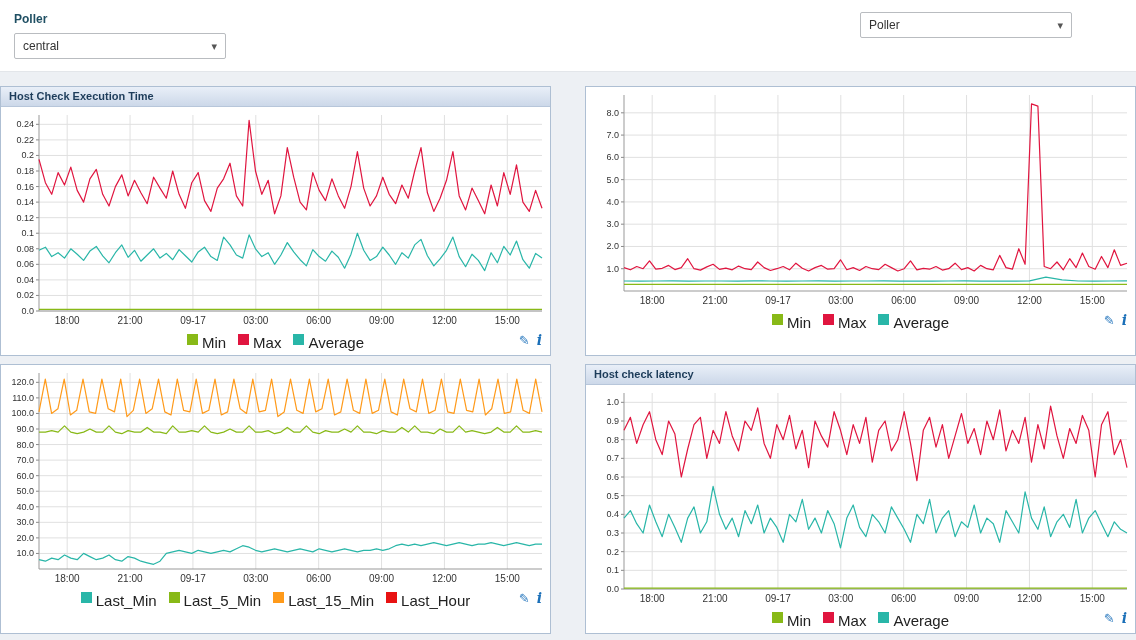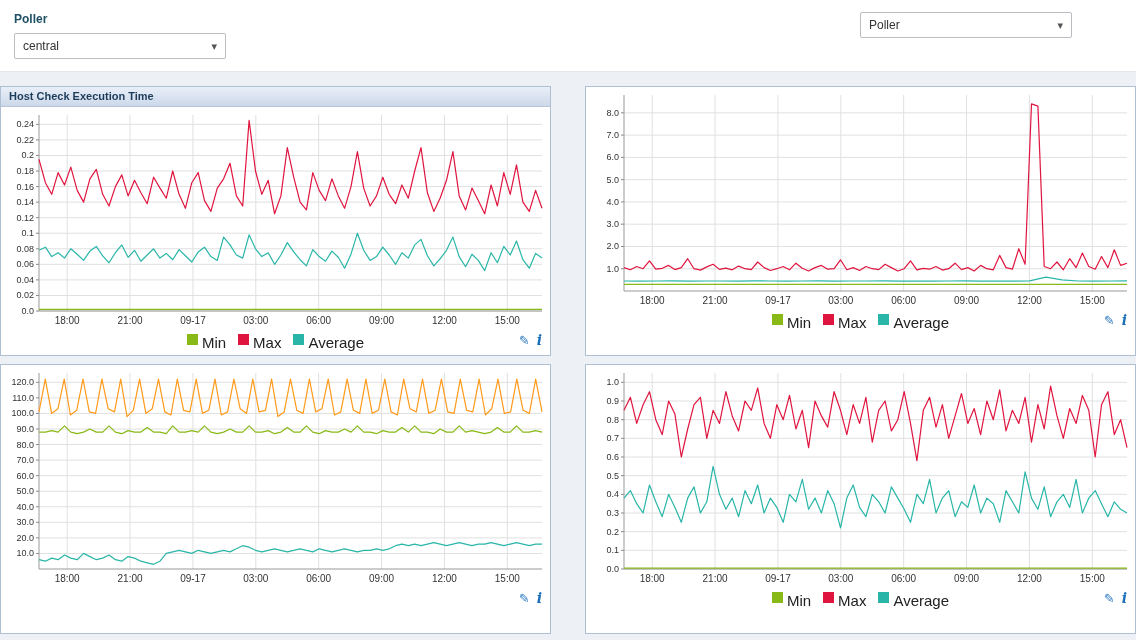--- a/index.html
+++ b/index.html
@@ -271,28 +271,47 @@
           <line x1="35" y1="17.333333333333343" x2="38" y2="17.333333333333343" stroke="#888" stroke-width="1"></line>
           <text x="33" y="20.333333333333343" text-anchor="end" font-size="9" fill="#333" font-family="Liberation Sans, sans-serif">120.0</text>
           <line x1="38" y1="8" x2="38" y2="204" stroke="#999" stroke-width="1"></line>
           <line x1="38" y1="204" x2="541" y2="204" stroke="#999" stroke-width="1"></line>
           <polyline points="38.0,194.7 44.4,196.2 50.7,193.1 57.1,194.7 63.5,190.0 69.8,193.1 76.2,194.7 82.6,188.4 88.9,191.6 95.3,194.7 101.7,193.1 108.0,190.0 114.4,194.7 120.8,196.2 127.1,191.6 133.5,193.1 139.9,196.2 146.2,197.8 152.6,199.3 159.0,196.2 165.3,188.4 171.7,186.9 178.1,185.3 184.4,186.9 190.8,188.4 197.2,185.3 203.5,186.9 209.9,188.4 216.3,186.9 222.6,185.3 229.0,186.9 235.4,183.8 241.7,180.7 248.1,182.2 254.5,185.3 260.8,186.9 267.2,185.3 273.6,183.8 279.9,185.3 286.3,186.9 292.7,185.3 299.1,183.8 305.4,185.3 311.8,186.9 318.2,183.8 324.5,185.3 330.9,186.9 337.3,185.3 343.6,183.8 350.0,185.3 356.4,186.9 362.7,185.3 369.1,185.3 375.5,183.8 381.8,185.3 388.2,183.8 394.6,180.7 400.9,179.1 407.3,180.7 413.7,179.1 420.0,180.7 426.4,179.1 432.8,177.6 439.1,179.1 445.5,180.7 451.9,179.1 458.2,177.6 464.6,179.1 471.0,180.7 477.3,179.1 483.7,179.1 490.1,177.6 496.4,179.1 502.8,180.7 509.2,179.1 515.5,177.6 521.9,179.1 528.3,180.7 534.6,179.1 541.0,179.1" fill="none" stroke="#29b6a8" stroke-width="1.2" stroke-linejoin="round"></polyline>
           <polyline points="38.0,67.1 44.4,67.1 50.7,65.6 57.1,67.1 63.5,60.9 69.8,67.1 76.2,68.7 82.6,67.1 88.9,64.0 95.3,67.1 101.7,67.1 108.0,60.9 114.4,67.1 120.8,68.7 127.1,65.6 133.5,67.1 139.9,67.1 146.2,62.4 152.6,67.1 159.0,67.1 165.3,68.7 171.7,60.9 178.1,67.1 184.4,67.1 190.8,65.6 197.2,67.1 203.5,60.9 209.9,67.1 216.3,68.7 222.6,67.1 229.0,64.0 235.4,67.1 241.7,67.1 248.1,60.9 254.5,67.1 260.8,67.1 267.2,65.6 273.6,68.7 279.9,67.1 286.3,62.4 292.7,67.1 299.1,67.1 305.4,60.9 311.8,67.1 318.2,68.7 324.5,65.6 330.9,67.1 337.3,67.1 343.6,64.0 350.0,67.1 356.4,60.9 362.7,67.1 369.1,67.1 375.5,68.7 381.8,65.6 388.2,67.1 394.6,67.1 400.9,62.4 407.3,67.1 413.7,60.9 420.0,67.1 426.4,67.1 432.8,68.7 439.1,64.0 445.5,67.1 451.9,67.1 458.2,60.9 464.6,67.1 471.0,65.6 477.3,67.1 483.7,68.7 490.1,67.1 496.4,62.4 502.8,67.1 509.2,67.1 515.5,60.9 521.9,67.1 528.3,67.1 534.6,65.6 541.0,67.1" fill="none" stroke="#88b917" stroke-width="1.2" stroke-linejoin="round"></polyline>
           <polyline points="38.0,46.9 44.3,14.2 50.6,48.4 56.9,43.8 63.2,14.2 69.4,50.0 75.7,45.3 82.0,14.2 88.3,46.9 94.6,48.4 100.9,14.2 107.2,43.8 113.5,46.9 119.7,14.2 126.0,51.6 132.3,45.3 138.6,14.2 144.9,48.4 151.2,43.8 157.5,14.2 163.8,46.9 170.0,50.0 176.3,14.2 182.6,45.3 188.9,46.9 195.2,14.2 201.5,48.4 207.8,45.3 214.0,14.2 220.3,50.0 226.6,46.9 232.9,14.2 239.2,43.8 245.5,48.4 251.8,14.2 258.1,46.9 264.4,45.3 270.6,14.2 276.9,51.6 283.2,46.9 289.5,14.2 295.8,45.3 302.1,48.4 308.4,14.2 314.7,46.9 320.9,43.8 327.2,14.2 333.5,50.0 339.8,46.9 346.1,14.2 352.4,45.3 358.7,48.4 364.9,14.2 371.2,48.4 377.5,45.3 383.8,14.2 390.1,46.9 396.4,50.0 402.7,14.2 409.0,43.8 415.3,46.9 421.5,14.2 427.8,48.4 434.1,45.3 440.4,14.2 446.7,46.9 453.0,48.4 459.3,14.2 465.6,45.3 471.8,46.9 478.1,14.2 484.4,50.0 490.7,43.8 497.0,14.2 503.3,48.4 509.6,46.9 515.8,14.2 522.1,45.3 528.4,48.4 534.7,14.2 541.0,46.9" fill="none" stroke="#ff9a1a" stroke-width="1.2" stroke-linejoin="round"></polyline>
         </svg>
       </div>
     <div class="panel-footer">
+      <div class="legend">
+          <span class="legend-item">
+            <span class="legend-swatch" style="background: rgb(41, 182, 168);"></span>
+            <span>Last_Min</span>
+          </span>
+          <span class="legend-item">
+            <span class="legend-swatch" style="background: rgb(136, 185, 23);"></span>
+            <span>Last_5_Min</span>
+          </span>
+          <span class="legend-item">
+            <span class="legend-swatch" style="background: rgb(255, 154, 26);"></span>
+            <span>Last_15_Min</span>
+          </span>
+          <span class="legend-item">
+            <span class="legend-swatch" style="background: rgb(232, 18, 18);"></span>
+            <span>Last_Hour</span>
+          </span>
+        </div>
       <div class="panel-icons">
         <span class="pencil-icon">✎</span>
         <span class="info-i">i</span>
       </div>
     </div>
   </div>
 
   <div class="panel">
+    <div class="panel-header">Host check latency</div>
     <div class="chart-area">
         <svg width="549" height="222">
           <line x1="66.168" y1="8" x2="66.168" y2="204" stroke="#e0e0e0" stroke-width="1"></line>
           <text x="66.168" y="217" text-anchor="middle" font-size="10" fill="#333" font-family="Liberation Sans, sans-serif">18:00</text>
           <line x1="129.043" y1="8" x2="129.043" y2="204" stroke="#e0e0e0" stroke-width="1"></line>
           <text x="129.043" y="217" text-anchor="middle" font-size="10" fill="#333" font-family="Liberation Sans, sans-serif">21:00</text>
           <line x1="191.918" y1="8" x2="191.918" y2="204" stroke="#e0e0e0" stroke-width="1"></line>
           <text x="191.918" y="217" text-anchor="middle" font-size="10" fill="#333" font-family="Liberation Sans, sans-serif">09-17</text>
           <line x1="254.793" y1="8" x2="254.793" y2="204" stroke="#e0e0e0" stroke-width="1"></line>
           <text x="254.793" y="217" text-anchor="middle" font-size="10" fill="#333" font-family="Liberation Sans, sans-serif">03:00</text>

